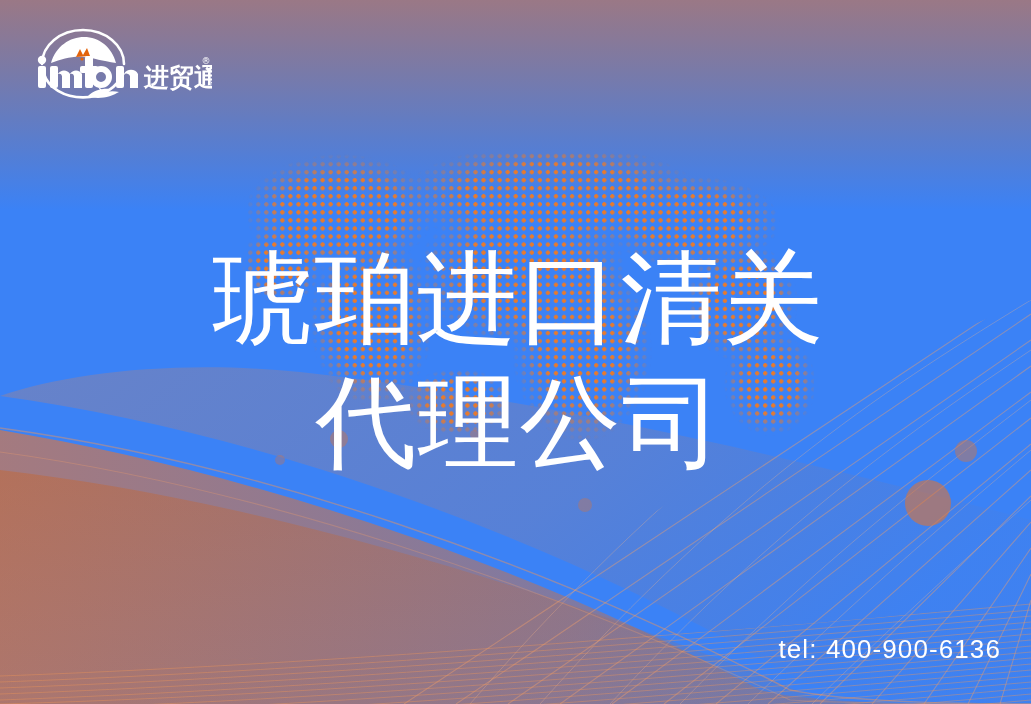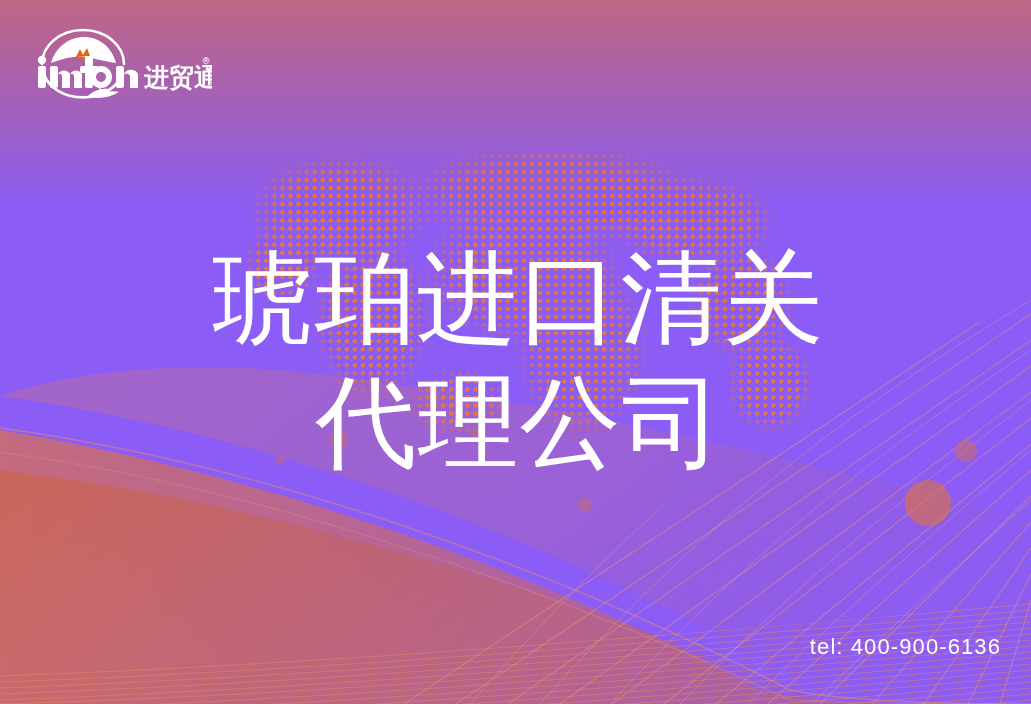--- a/index.html
+++ b/index.html
@@ -6,21 +6,21 @@
   html, body {
     width:1031px; height:704px;
     overflow:hidden;
     background:#ffffff;
     font-family:"Liberation Sans", sans-serif;
   }
   .banner {
     position:relative;
     width:1031px; height:704px;
     overflow:hidden;
-    background:#8b5cf6;
+    background:#3b82f6;
   }
 
   
   .dotmap {
     position:absolute;
     left:222px; top:152px;
     width:592px; height:300px;
     background-image:radial-gradient(circle, #e87a2c 1.9px, rgba(0,0,0,0) 2.2px);
     background-size:8.05px 8.05px;
     background-position:0 0;
@@ -81,21 +81,21 @@
     white-space:nowrap;
   }
   .headline .l1 { display:block; padding-left:6px; }
   .headline .l2 { display:block; padding-left:8px; }
 
   
   .tel {
     position:absolute;
     right:30px; top:634px;
     color:#ffffff;
-    font-size:22px;
+    font-size:26px;
     letter-spacing:1.1px;
     font-family:"Liberation Sans", sans-serif;
     white-space:nowrap;
   }
 </style>
 </head>
 <body>
 
 <div class="banner">
 

